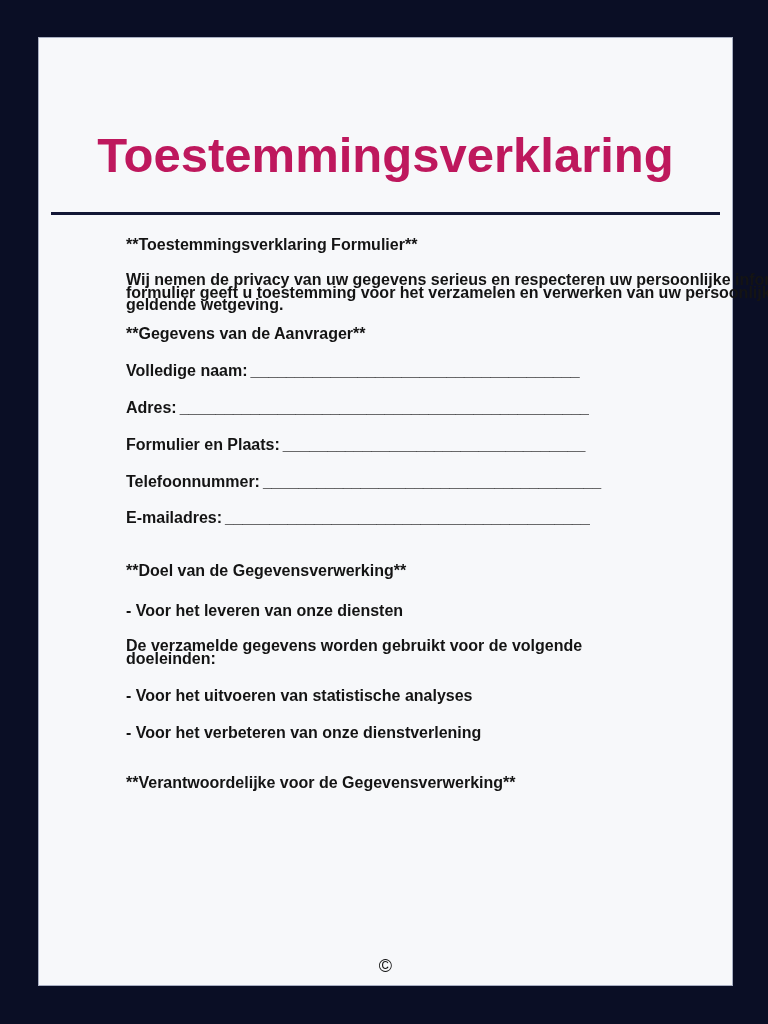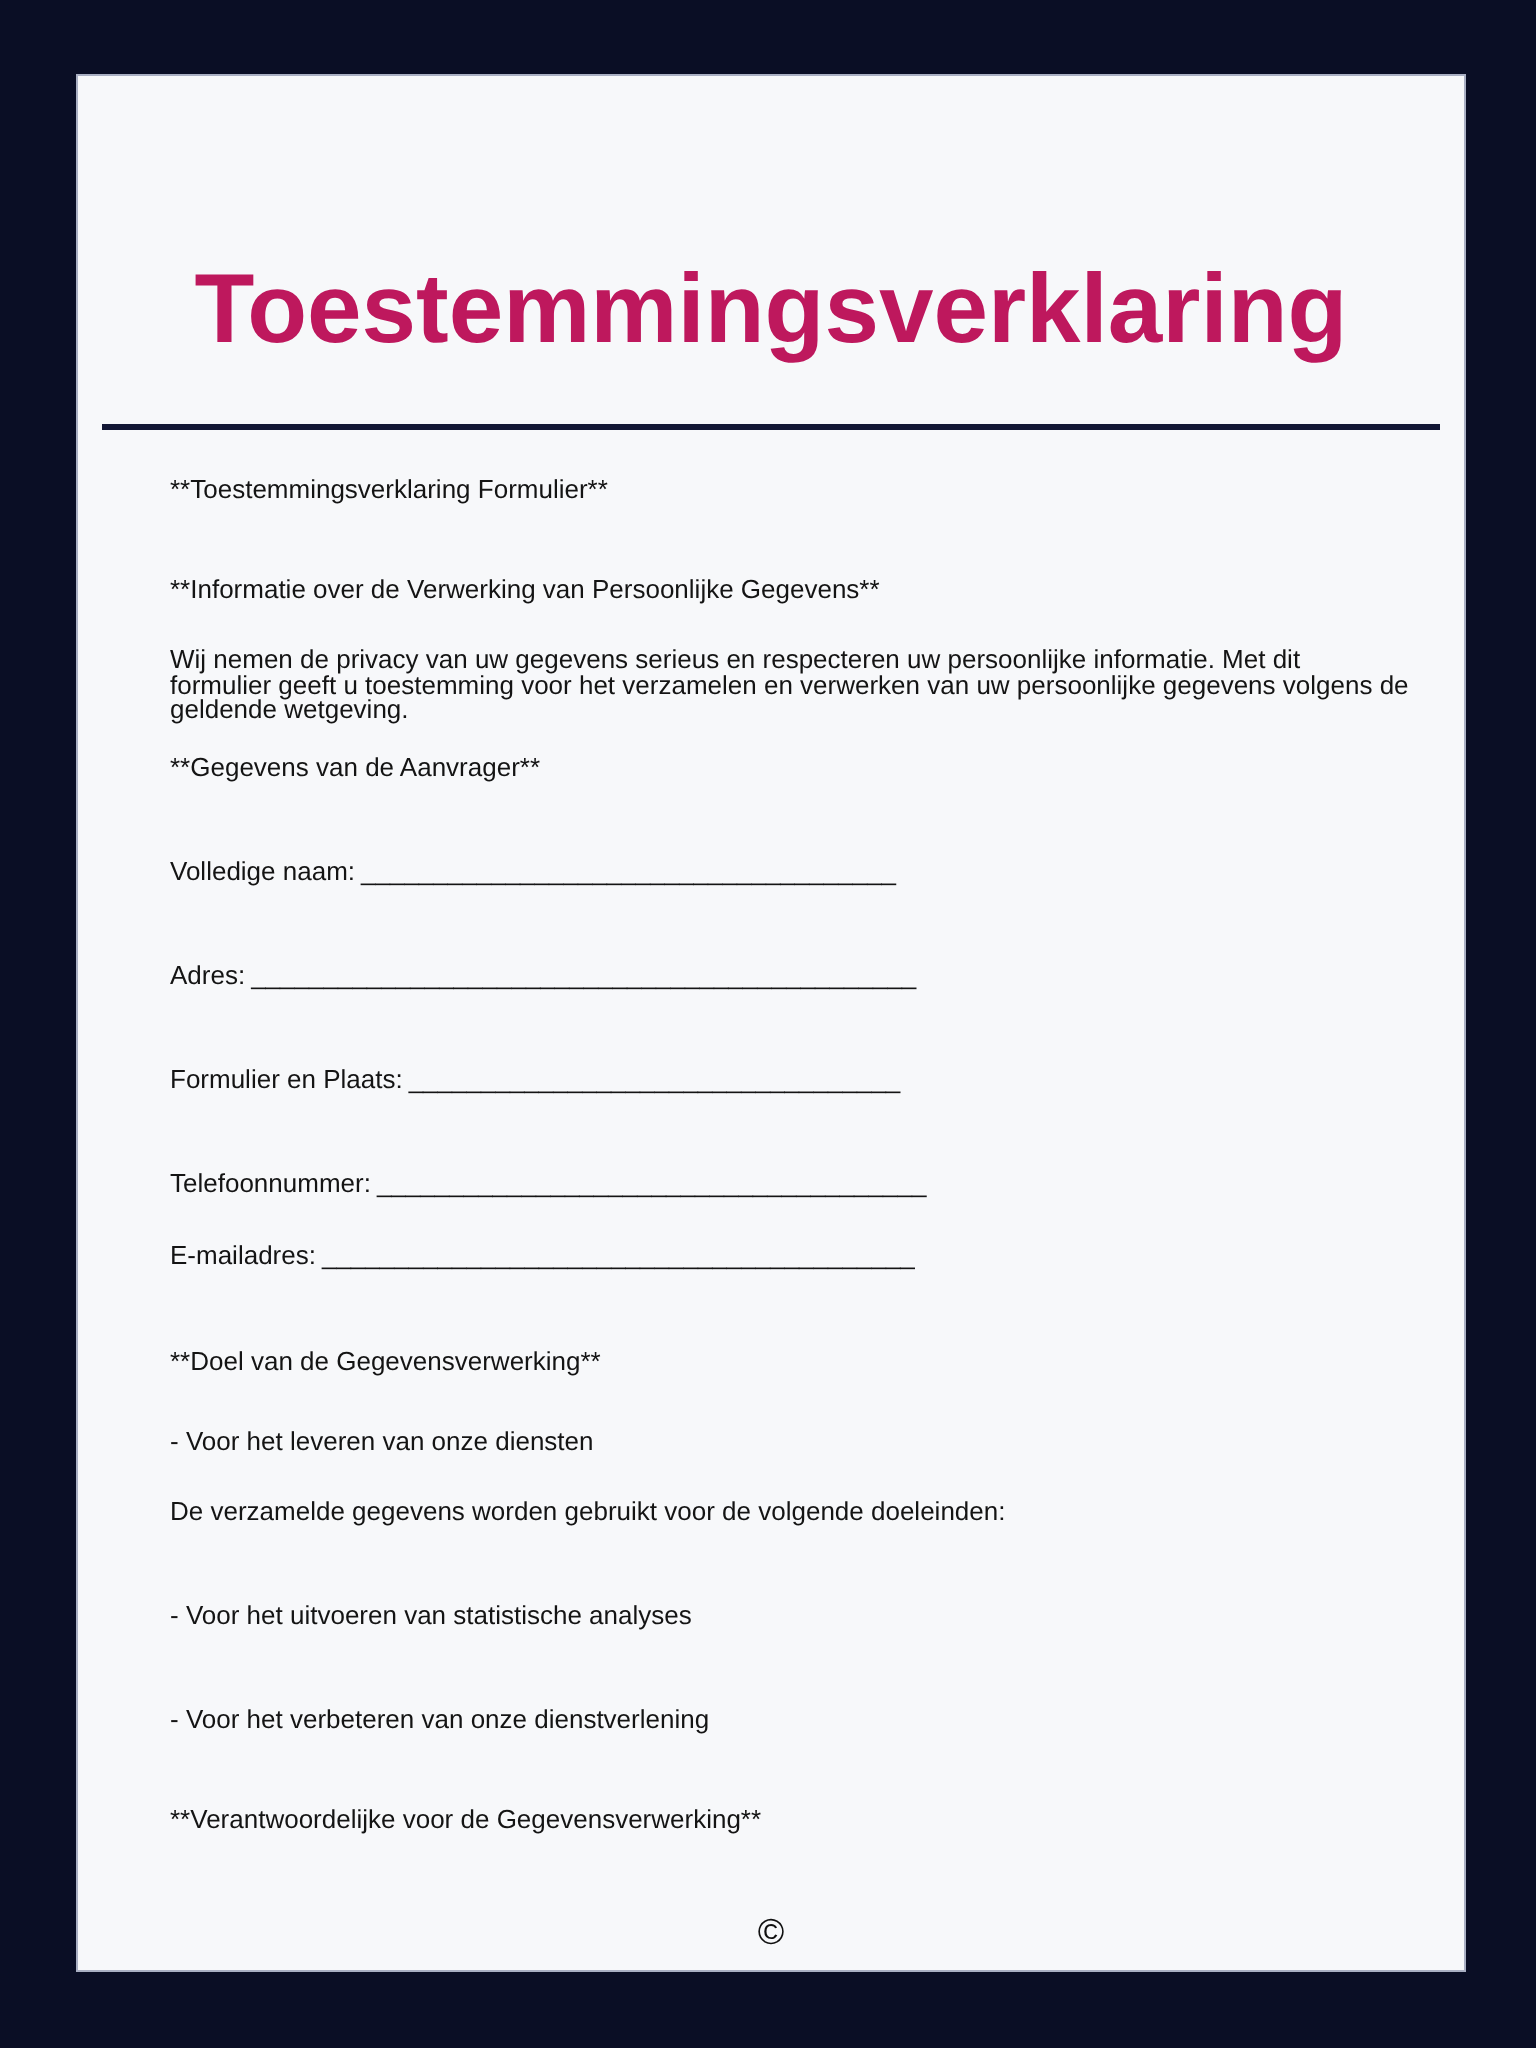--- a/index.html
+++ b/index.html
@@ -37,32 +37,32 @@
     color: #be185d;
     letter-spacing: 0;
   }
   .rule {
     border: none;
     border-top: 3px solid var(--rule);
     margin: 29px 12px 0 12px;
     height: 0;
   }
   .content {
-    padding: 23px 80px 0 46px;
-    font-size: 13px;
-    font-weight: normal;
+    padding: 23px 80px 0 87px;
+    font-size: 16px;
+    font-weight: bold;
     line-height: 13px;
     color: var(--text);
   }
   .blk { margin: 0; }
   .para { white-space: pre; line-height: 12.6px; }
   .mt15 { margin-top: 15px; }
   .mt22 { margin-top: 22px; }
   .mt23 { margin-top: 23px; }
-  .mt24 { margin-top: 39px; }
+  .mt24 { margin-top: 24px; }
   .mt27 { margin-top: 27px; }
   .mt37 { margin-top: 37px; }
   .mt40 { margin-top: 40px; }
   .fl { margin-left: 3px; letter-spacing: 0; }
   .copyright {
     position: absolute;
     left: 0;
     right: 0;
     bottom: 10px;
     text-align: center;
@@ -80,21 +80,20 @@
   <div class="doc-title">
     <div>Toestemmingsverklaring</div>
   </div>
 
   <hr class="rule">
 
   <div class="content">
 
     <p class="blk">**Toestemmingsverklaring Formulier**</p>
 
-    <p class="blk mt37">**Informatie over de Verwerking van Persoonlijke Gegevens**</p>
 
     <p class="blk para mt23">Wij nemen de privacy van uw gegevens serieus en respecteren uw persoonlijke informatie. Met dit
 formulier geeft u toestemming voor het verzamelen en verwerken van uw persoonlijke gegevens volgens de
 geldende wetgeving.</p>
 
     <p class="blk mt15">**Gegevens van de Aanvrager**</p>
 
     <p class="blk mt24"><span>Volledige naam:</span><span class="fl">_____________________________________</span></p>
 
     <p class="blk mt24"><span>Adres:</span><span class="fl">______________________________________________</span></p>

